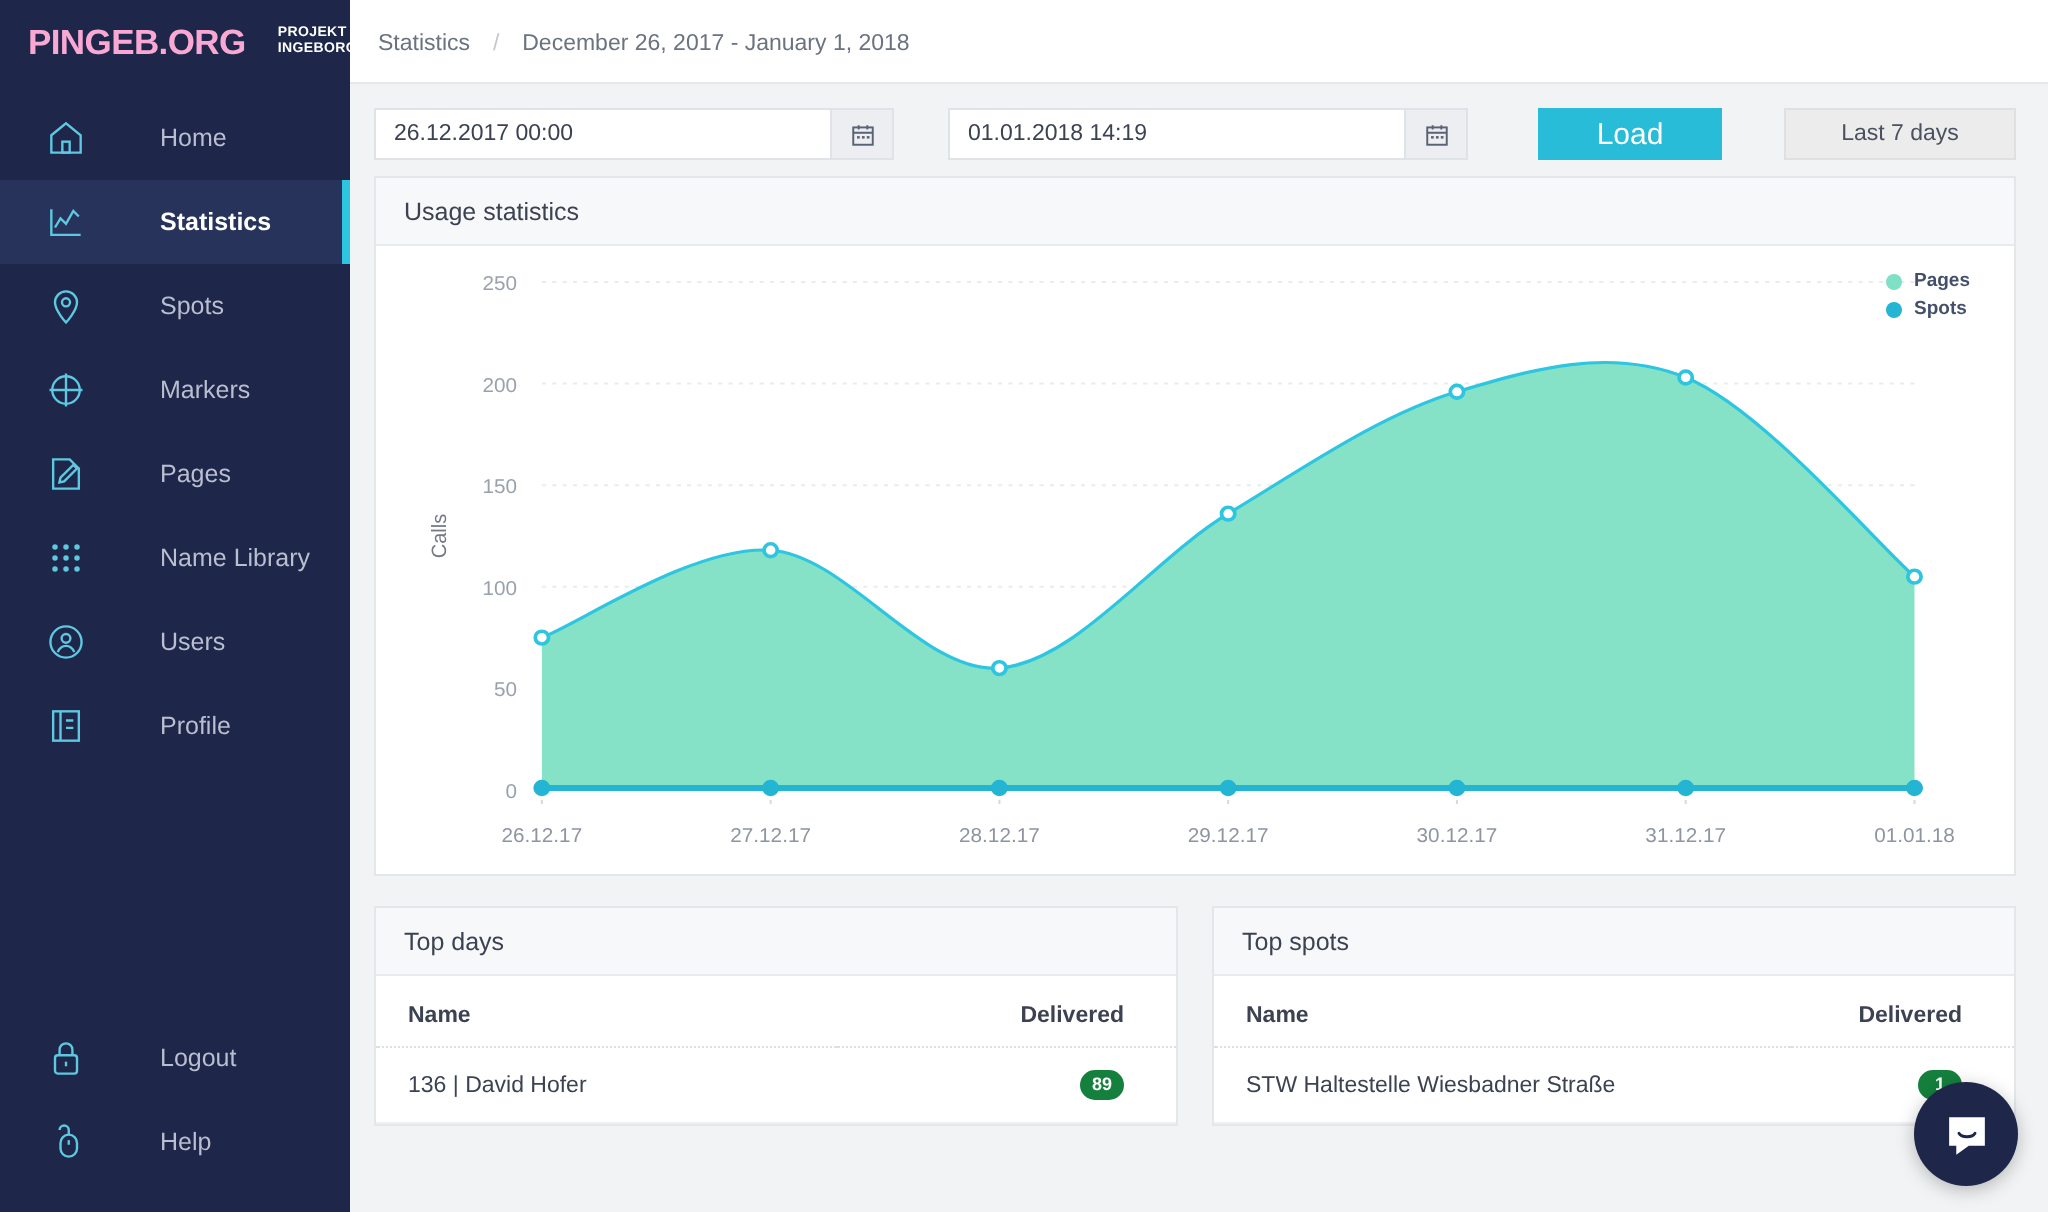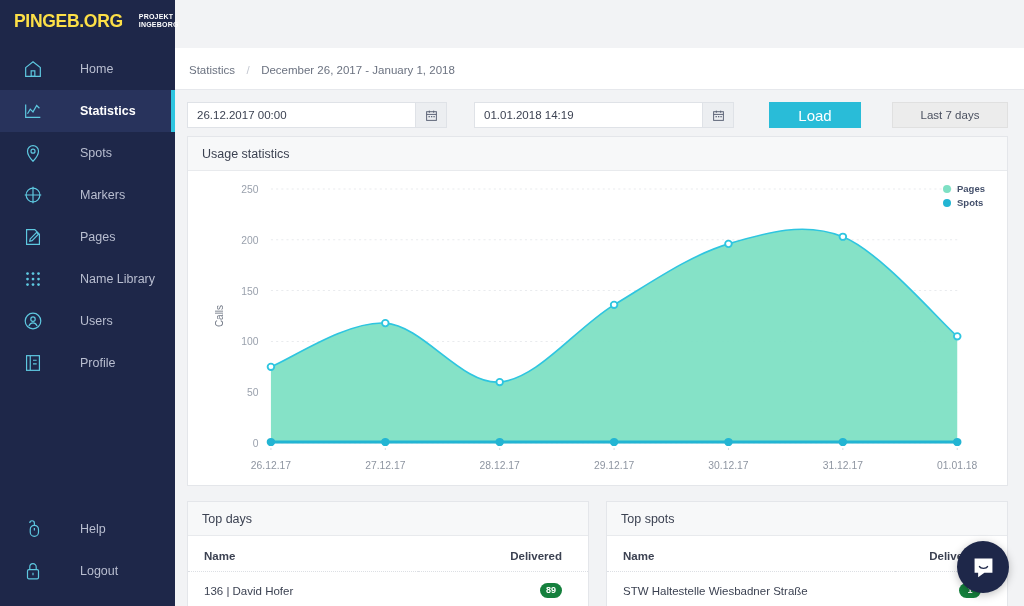--- a/index.html
+++ b/index.html
@@ -14,21 +14,21 @@
   .sidebar {
     width: 175px; height: 606px; background: #1e2749;
     display: flex; flex-direction: column; flex: 0 0 175px;
     position: relative; z-index: 5;
   }
   .logo-block {
     height: 42px; display: flex; align-items: center;
     padding-left: 14px; gap: 8px;
   }
   .logo-main {
-    color: #fde047; font-size: 17.5px; font-weight: bold;
+    color: #f9a8d4; font-size: 17.5px; font-weight: bold;
     letter-spacing: -0.3px; white-space: nowrap;
   }
   .logo-divider { width: 1px; height: 22px; background: #4d5672; }
   .logo-sub {
     display: flex; flex-direction: column; line-height: 1.12;
     color: #ffffff; font-size: 7px; font-weight: bold; letter-spacing: 0.2px;
   }
   .nav { margin-top: 6px; display: flex; flex-direction: column; }
   .nav-item {
     height: 42px; display: flex; align-items: center;
@@ -53,21 +53,20 @@
 
   
   .main {
     flex: 1; height: 606px; display: flex; flex-direction: column;
     background: #f2f3f5; min-width: 0;
   }
   .topbar {
     height: 42px; background: #ffffff; flex: 0 0 42px;
     display: flex; align-items: center; padding-left: 14px;
     border-bottom: 1px solid #e6e8ec;
-    margin-top: 48px;
   }
   .crumb { font-size: 11.5px; color: #6b7280; }
   .crumb-sep { font-size: 11.5px; color: #c3c7d0; margin: 0 7px; }
   .crumb-current { font-size: 11.5px; color: #6b7280; }
 
   .toolbar {
     padding: 12px 16px 8px 12px; display: flex; align-items: center; gap: 17px;
   }
   .date-field {
     display: flex; height: 26px; width: 260px; margin-right: 10px;
@@ -245,36 +244,36 @@
           </svg>
         </span>
         <span class="label">Profile</span>
       </div>
     </nav>
 
     <div class="nav-bottom">
       <div class="nav-item">
         <span class="nav-icon">
           <svg viewBox="0 0 24 24" fill="none" stroke="#5ec8e0" stroke-width="1.3">
+            <rect x="6" y="10.5" width="12" height="10" rx="1.5"></rect>
+              <path d="M8.5 10.5V7.5a3.5 3.5 0 0 1 7 0v3"></path>
+              <path d="M12 14v2.5"></path>
+          </svg>
+        </span>
+        <span class="label">Logout</span>
+      </div>
+      <div class="nav-item">
+        <span class="nav-icon">
+          <svg viewBox="0 0 24 24" fill="none" stroke="#5ec8e0" stroke-width="1.3">
             <rect x="9" y="8" width="9" height="12" rx="4.5"></rect>
               <path d="M13.5 8V5.5a2.5 2.5 0 0 0-5 0"></path>
               <path d="M13.5 11v2.5"></path>
           </svg>
         </span>
         <span class="label">Help</span>
-      </div>
-      <div class="nav-item">
-        <span class="nav-icon">
-          <svg viewBox="0 0 24 24" fill="none" stroke="#5ec8e0" stroke-width="1.3">
-            <rect x="6" y="10.5" width="12" height="10" rx="1.5"></rect>
-              <path d="M8.5 10.5V7.5a3.5 3.5 0 0 1 7 0v3"></path>
-              <path d="M12 14v2.5"></path>
-          </svg>
-        </span>
-        <span class="label">Logout</span>
       </div>
     </div>
   </aside>
 
   <div class="main">
 
     <header class="topbar">
       <nav>
         <span class="crumb">Statistics</span>
         <span class="crumb-sep">/</span>

